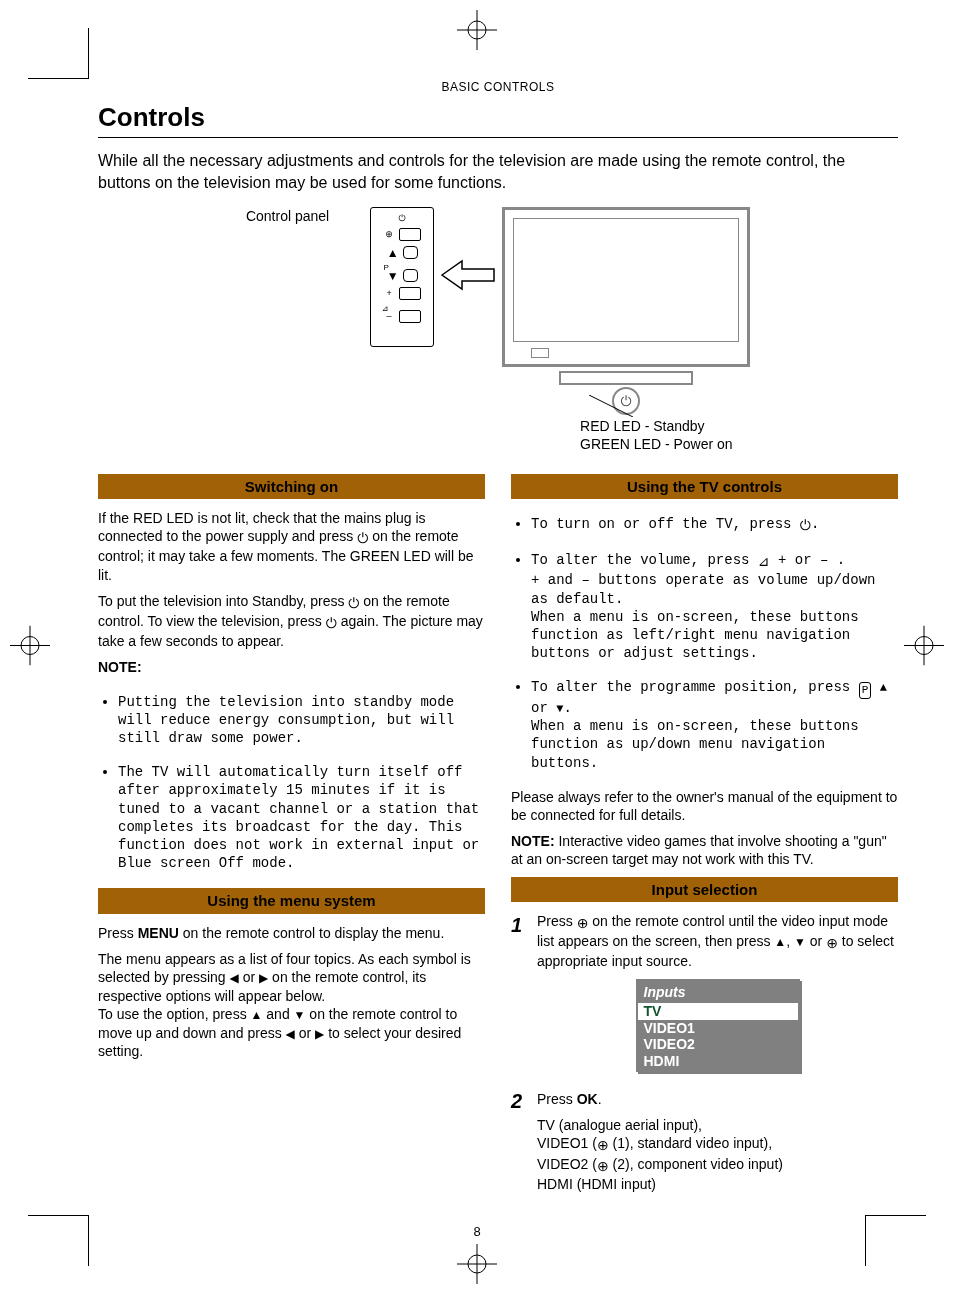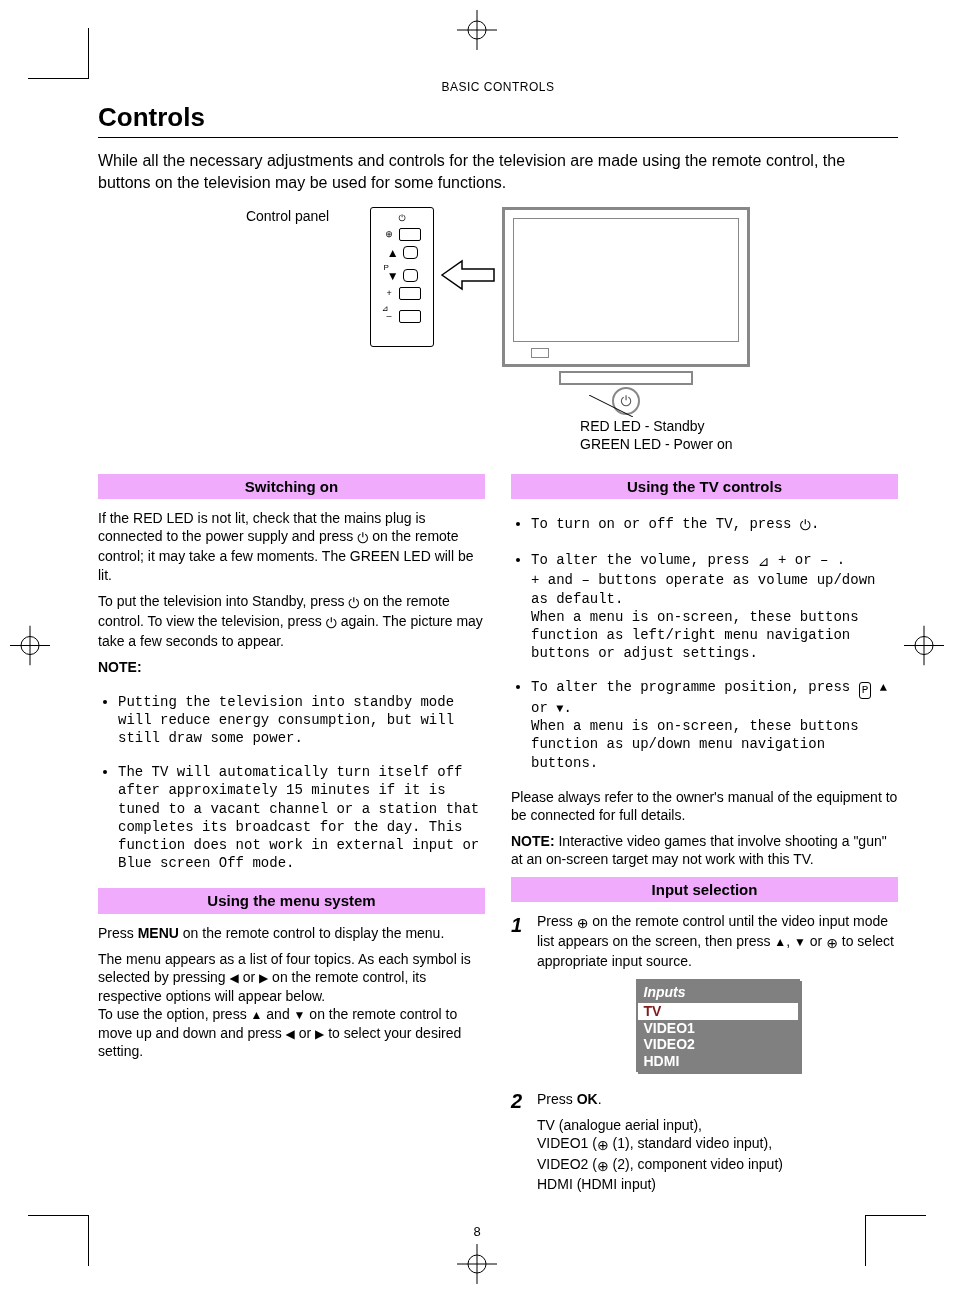--- a/index.html
+++ b/index.html
@@ -117,21 +117,21 @@
   .led-line { position:absolute; left:87px; top:188px; width:44px; height:22px; }
 
   .columns {
     display: flex;
     gap: 26px;
     margin-top: 14px;
   }
   .col { flex: 1; font-size: 14px; line-height: 1.3; }
 
   .sect-head {
-    background: #f0abfc;
+    background: #a16207;
     text-align: center;
     font-weight: bold;
     padding: 3px 0;
     margin: 6px 0 10px 0;
     font-size: 15px;
   }
   .para { margin: 8px 0; }
   .bold { font-weight: bold; }
   ul.bul { margin: 4px 0 8px 0; padding-left: 20px; }
   ul.bul li { margin: 16px 0; font-family: Liberation Mono, monospace; }
@@ -145,21 +145,21 @@
     background: #808080;
     color: #fff;
     font-family: Arial, sans-serif;
     box-shadow: 2px 2px 0 rgba(0,0,0,0.5);
     margin: 8px auto 10px auto;
     padding: 2px;
     font-size: 14px;
   }
   .inputs-title { font-weight: bold; padding: 2px 6px; font-style: italic;}
   .inputs-item { padding: 0 6px; font-weight: bold; line-height:1.2; }
-  .inputs-item.sel { background: #fff; color: #7f1d1d; }
+  .inputs-item.sel { background: #fff; color: #14532d; }
 
   .icon { display:inline-block; vertical-align: -2px; }
   .tri { font-size: 12px; display:inline-block; vertical-align: 0; }
 
   .page-num { position:absolute; bottom: 55px; left:0; right:0; text-align:center; font-size:13px;}
 </style>
 </head>
 <body>
 
 <div class="page">

